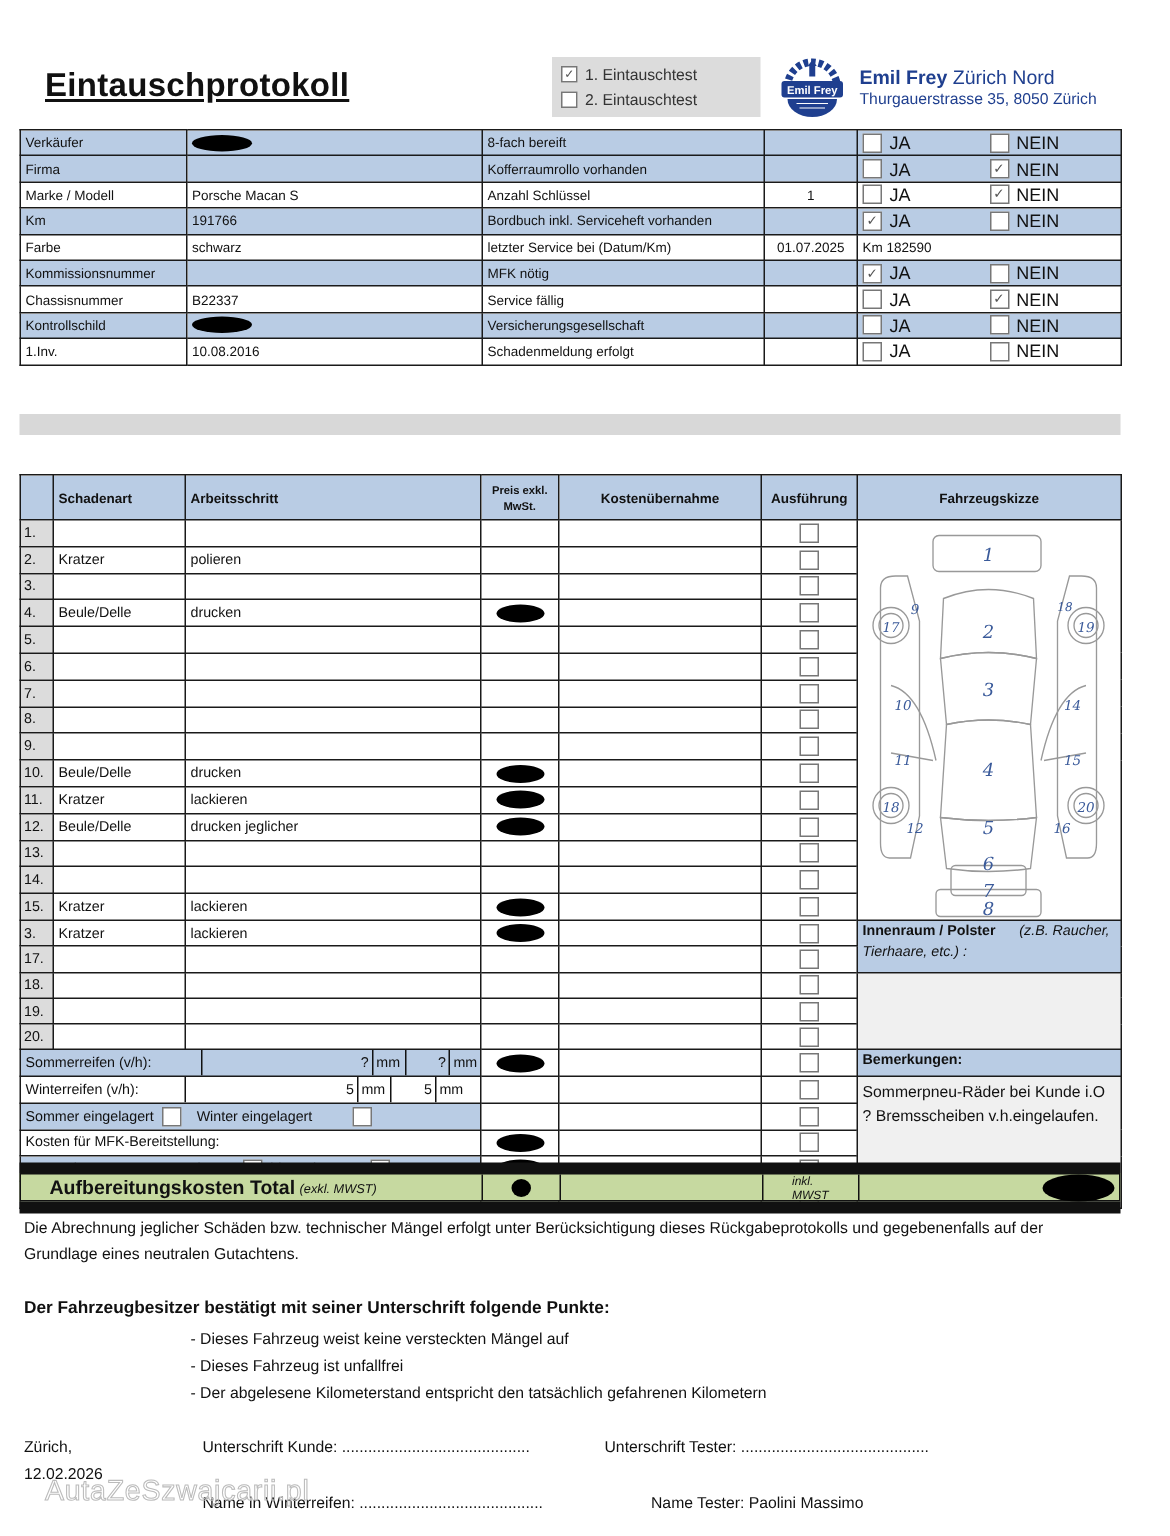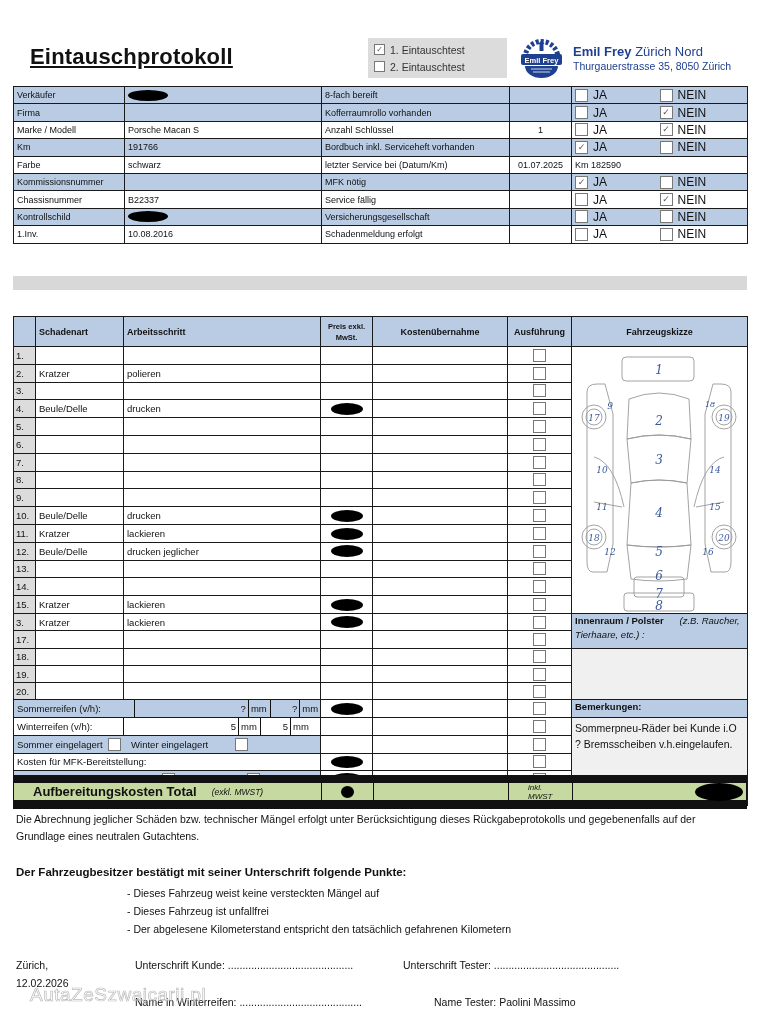--- a/index.html
+++ b/index.html
@@ -44,21 +44,21 @@
   .side-head { background: #b9cce4; font-weight: bold; font-size: 9.5px; white-space: normal !important; line-height: 14px; vertical-align: top; }
   .side-head i { font-weight: normal; font-style: italic; }
   .side-body { background: #f0f0f0; vertical-align: top; white-space: normal !important; font-size: 10.5px; line-height: 16px; padding: 2px 3px !important; }
 
   .blue-row td.lbl { background: #b9cce4; }
 
   .total-bar { position: absolute; left: 13px; top: 775px; width: 734px; height: 7px; background: #111; }
   .total { position: absolute; left: 13px; top: 782px; width: 734px; height: 19px; background: #c6d9a0; border: 1px solid #111; display: flex; font-size: 13px; }
   .total > div { border-right: 1px solid #111; display: flex; align-items: center; padding: 0 19px; }
   .total .t-lbl { width: 308px; font-weight: bold; }
-  .total .t-lbl i { font-weight: normal; font-size: 8.5px; margin-left: 15px; }
+  .total .t-lbl i { font-weight: normal; font-size: 8.5px; margin-left: 3px; }
   .total-bottom { position: absolute; left: 13px; top: 801px; width: 734px; height: 8px; background: #111; }
 
   .disclaimer { position: absolute; left: 16px; top: 811px; width: 700px; font-size: 10.5px; line-height: 17px; }
   .confirm-h { position: absolute; left: 16px; top: 866px; font-size: 11.5px; font-weight: bold; }
   .bullets { position: absolute; left: 127px; top: 884px; font-size: 10.5px; line-height: 18px; }
 
   .sig { position: absolute; font-size: 10.5px; }
   .watermark { position: absolute; left: 30px; top: 984px; font-size: 19px; color: transparent; -webkit-text-stroke: 0.7px #bbb; letter-spacing: 0.5px; }
 </style>
 </head>

